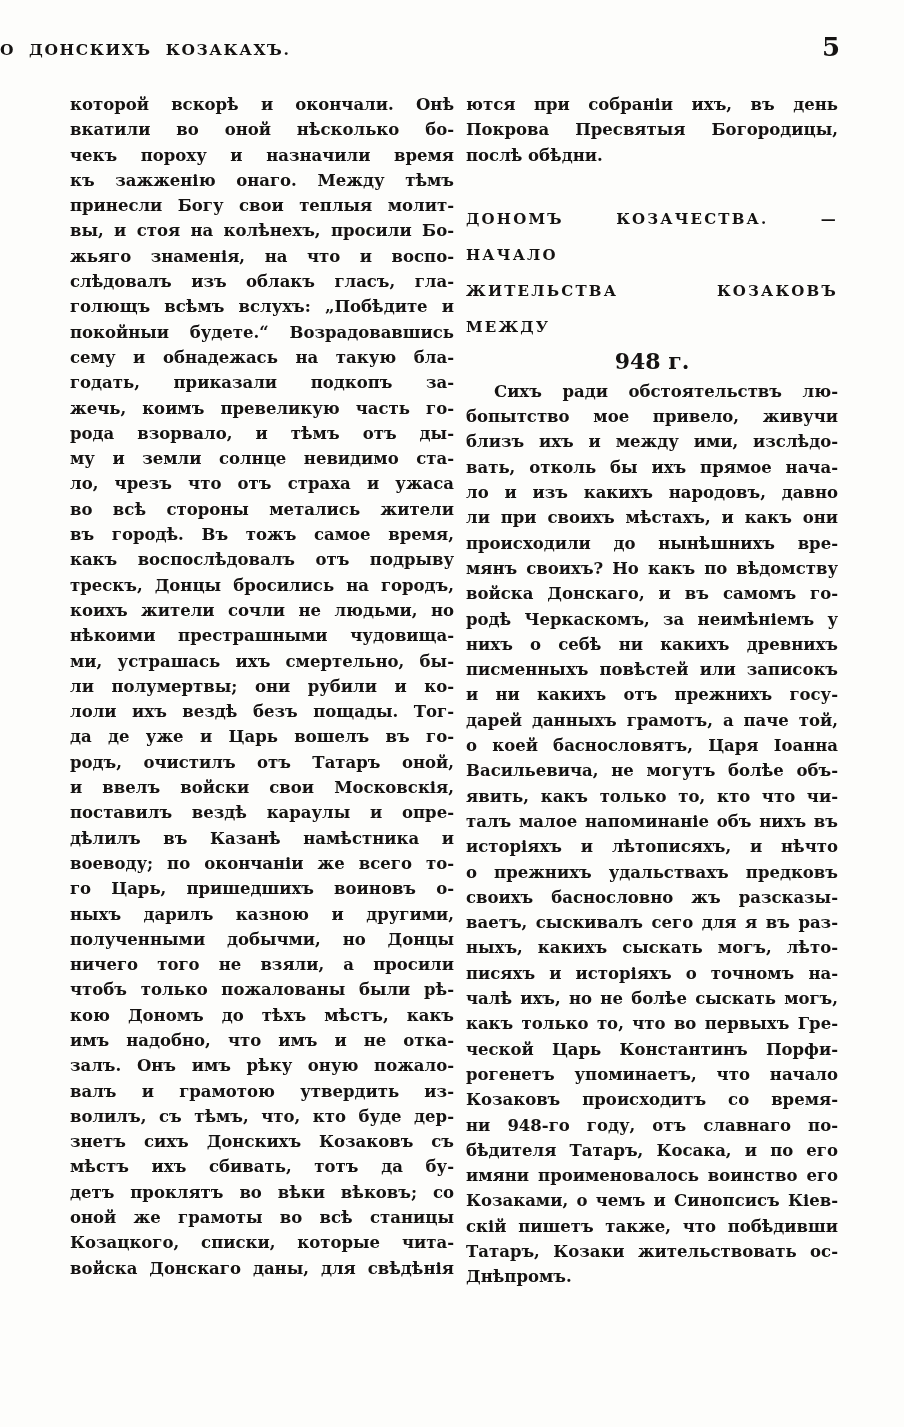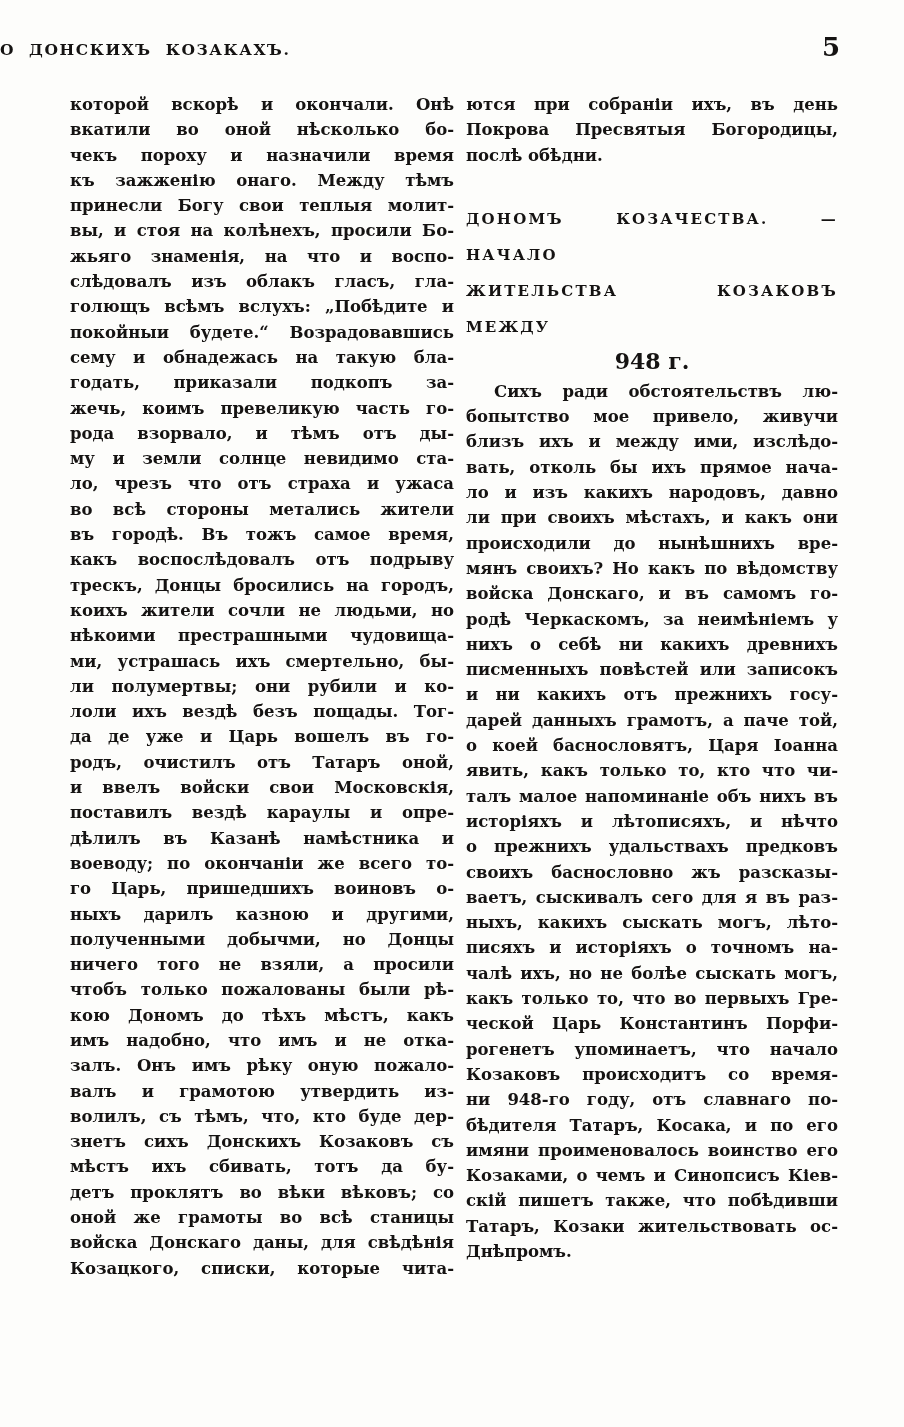--- a/index.html
+++ b/index.html
@@ -108,22 +108,22 @@
         <div class="line">чтобъ только пожалованы были рѣ-</div>
         <div class="line">кою Дономъ до тѣхъ мѣстъ, какъ</div>
         <div class="line">имъ надобно, что имъ и не отка-</div>
         <div class="line">залъ. Онъ имъ рѣку оную пожало-</div>
         <div class="line">валъ и грамотою утвердить из-</div>
         <div class="line">волилъ, съ тѣмъ, что, кто буде дер-</div>
         <div class="line">знетъ сихъ Донскихъ Козаковъ съ</div>
         <div class="line">мѣстъ ихъ сбивать, тотъ да бу-</div>
         <div class="line">детъ проклятъ во вѣки вѣковъ; со</div>
         <div class="line">оной же грамоты во всѣ станицы</div>
+        <div class="line">Козацкого, списки, которые чита-</div>
         <div class="line">войска Донскаго даны, для свѣдѣнія</div>
-        <div class="line">Козацкого, списки, которые чита-</div>
       </div>
 
     <div class="col-gap"></div>
 
     <div class="col col-right">
 
       <div>
           <div class="line">ются при собраніи ихъ, въ день</div>
           <div class="line">Покрова Пресвятыя Богородицы,</div>
           <div class="line end">послѣ обѣдни.</div>
@@ -146,20 +146,21 @@
           <div class="line">ли при своихъ мѣстахъ, и какъ они</div>
           <div class="line">происходили до нынѣшнихъ вре-</div>
           <div class="line">мянъ своихъ? Но какъ по вѣдомству</div>
           <div class="line">войска Донскаго, и въ самомъ го-</div>
           <div class="line">родѣ Черкаскомъ, за неимѣніемъ у</div>
           <div class="line">нихъ о себѣ ни какихъ древнихъ</div>
           <div class="line">писменныхъ повѣстей или записокъ</div>
           <div class="line">и ни какихъ отъ прежнихъ госу-</div>
           <div class="line">дарей данныхъ грамотъ, а паче той,</div>
           <div class="line">о коей баснословятъ, Царя Іоанна</div>
+          <div class="line">Васильевича, не могутъ болѣе объ-</div>
           <div class="line">явить, какъ только то, кто что чи-</div>
           <div class="line">талъ малое напоминаніе объ нихъ въ</div>
           <div class="line">исторіяхъ и лѣтописяхъ, и нѣчто</div>
           <div class="line">о прежнихъ удальствахъ предковъ</div>
           <div class="line">своихъ баснословно жъ разсказы-</div>
           <div class="line">ваетъ, сыскивалъ сего для я въ раз-</div>
           <div class="line">ныхъ, какихъ сыскать могъ, лѣто-</div>
           <div class="line">писяхъ и исторіяхъ о точномъ на-</div>
           <div class="line">чалѣ ихъ, но не болѣе сыскать могъ,</div>
           <div class="line">какъ только то, что во первыхъ Гре-</div>

